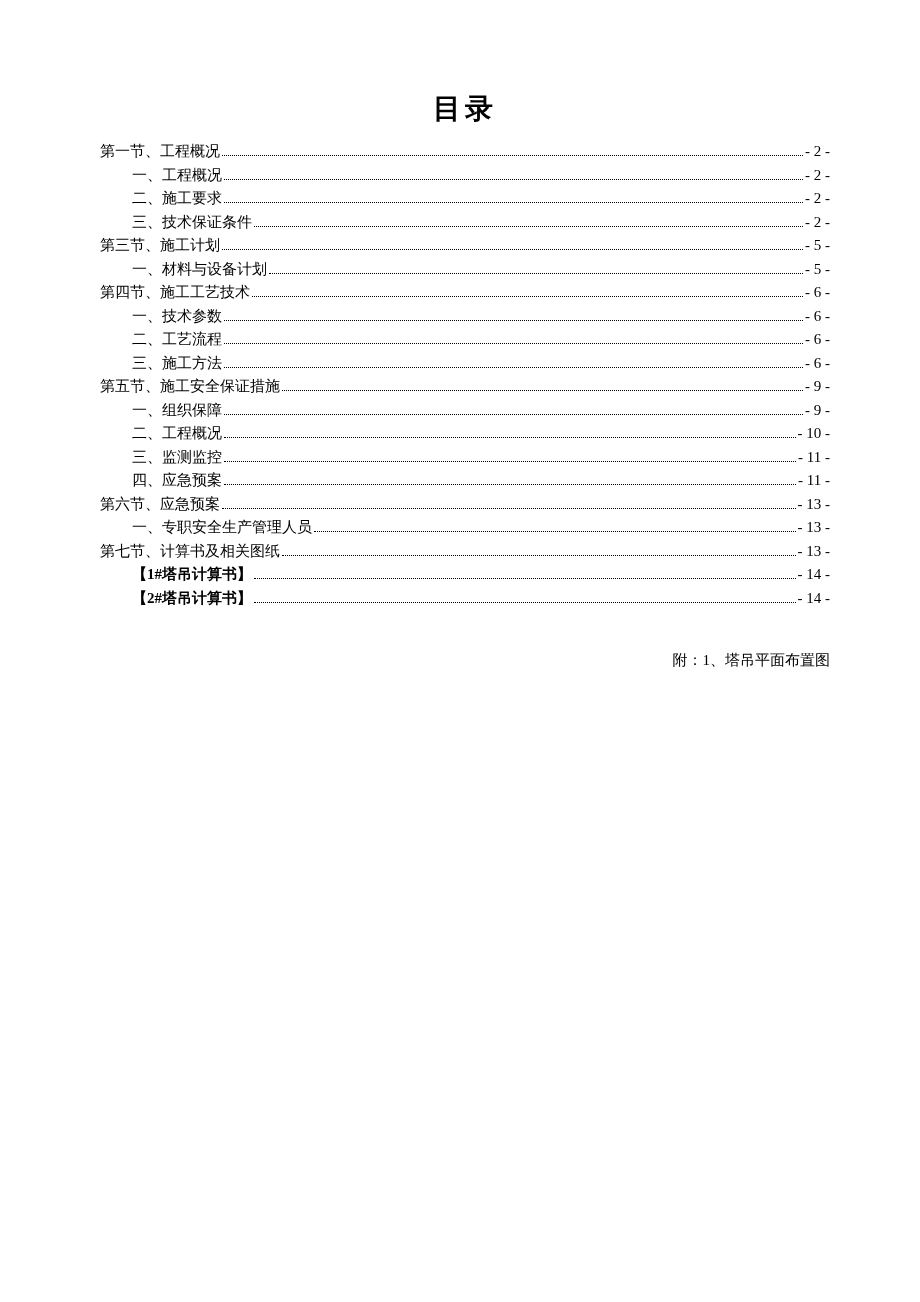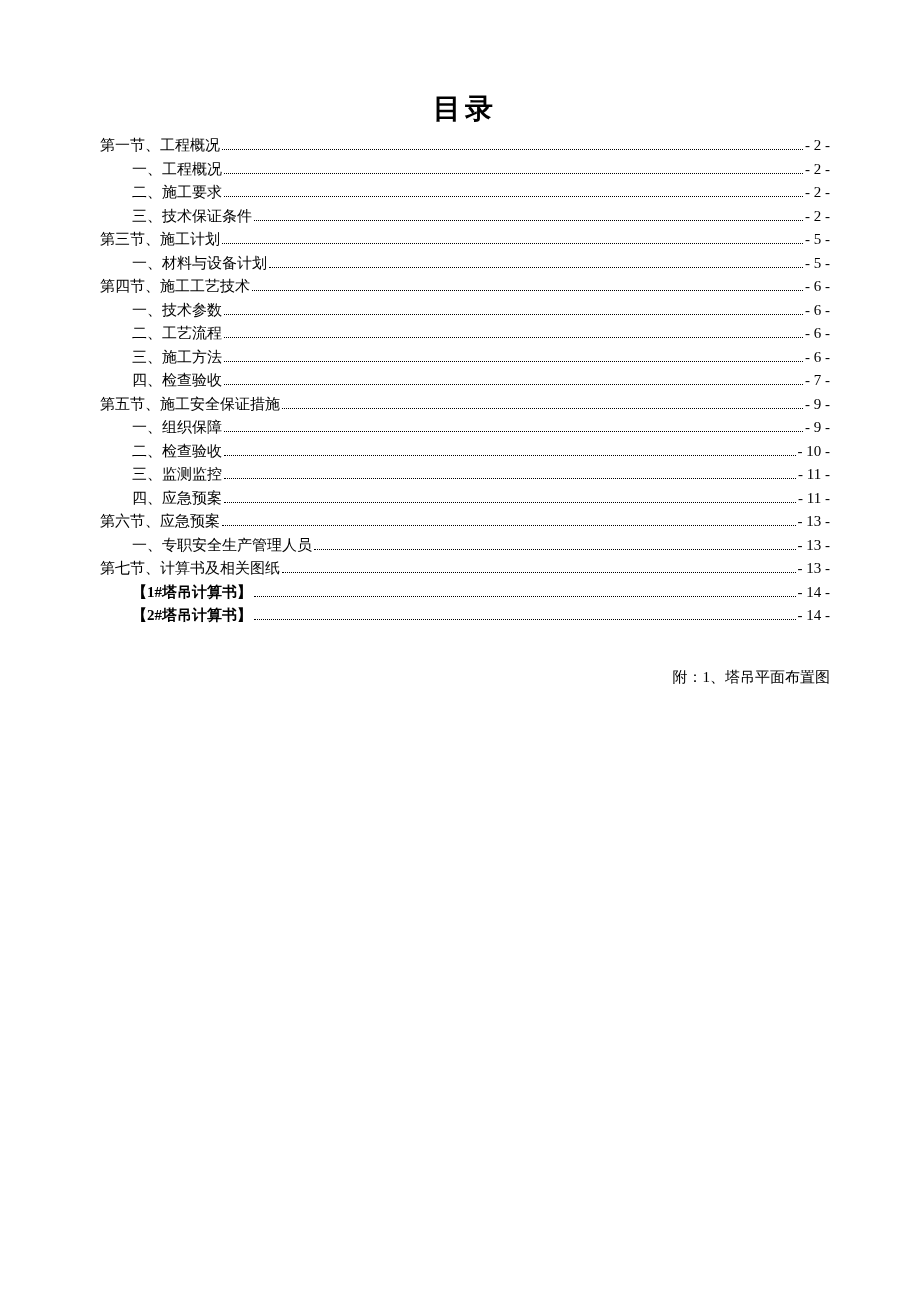--- a/index.html
+++ b/index.html
@@ -12,21 +12,21 @@
       font-family: "SimSun", "宋体", serif;
       width: 920px;
       height: 1302px;
       padding: 90px 90px 0 100px;
       color: #000;
     }
     .title {
       text-align: center;
       font-size: 28px;
       font-family: "SimSun", "宋体", serif;
-      margin-bottom: 10px;
+      margin-bottom: 16px;
       letter-spacing: 4px;
     }
     .toc {
       font-size: 15px;
       line-height: 1;
     }
     .toc-row {
       display: flex;
       align-items: baseline;
       margin-bottom: 8.5px;
@@ -109,37 +109,32 @@
     <div class="toc-row level-1">
       <span class="toc-label">二、工艺流程</span>
       <span class="toc-dots"></span>
       <span class="toc-page">- 6 -</span>
     </div>
     <div class="toc-row level-1">
       <span class="toc-label">三、施工方法</span>
       <span class="toc-dots"></span>
       <span class="toc-page">- 6 -</span>
     </div>
-    <div class="toc-row level-1">
-      <span class="toc-label">四、检查验收</span>
-      <span class="toc-dots"></span>
-      <span class="toc-page">- 7 -</span>
-    </div>
     <div class="toc-row level-0">
       <span class="toc-label">第五节、施工安全保证措施</span>
       <span class="toc-dots"></span>
       <span class="toc-page">- 9 -</span>
     </div>
     <div class="toc-row level-1">
       <span class="toc-label">一、组织保障</span>
       <span class="toc-dots"></span>
       <span class="toc-page">- 9 -</span>
     </div>
     <div class="toc-row level-1">
-      <span class="toc-label">二、检查验收</span>
+      <span class="toc-label">二、工程概况</span>
       <span class="toc-dots"></span>
       <span class="toc-page">- 10 -</span>
     </div>
     <div class="toc-row level-1">
       <span class="toc-label">三、监测监控</span>
       <span class="toc-dots"></span>
       <span class="toc-page">- 11 -</span>
     </div>
     <div class="toc-row level-1">
       <span class="toc-label">四、应急预案</span>

